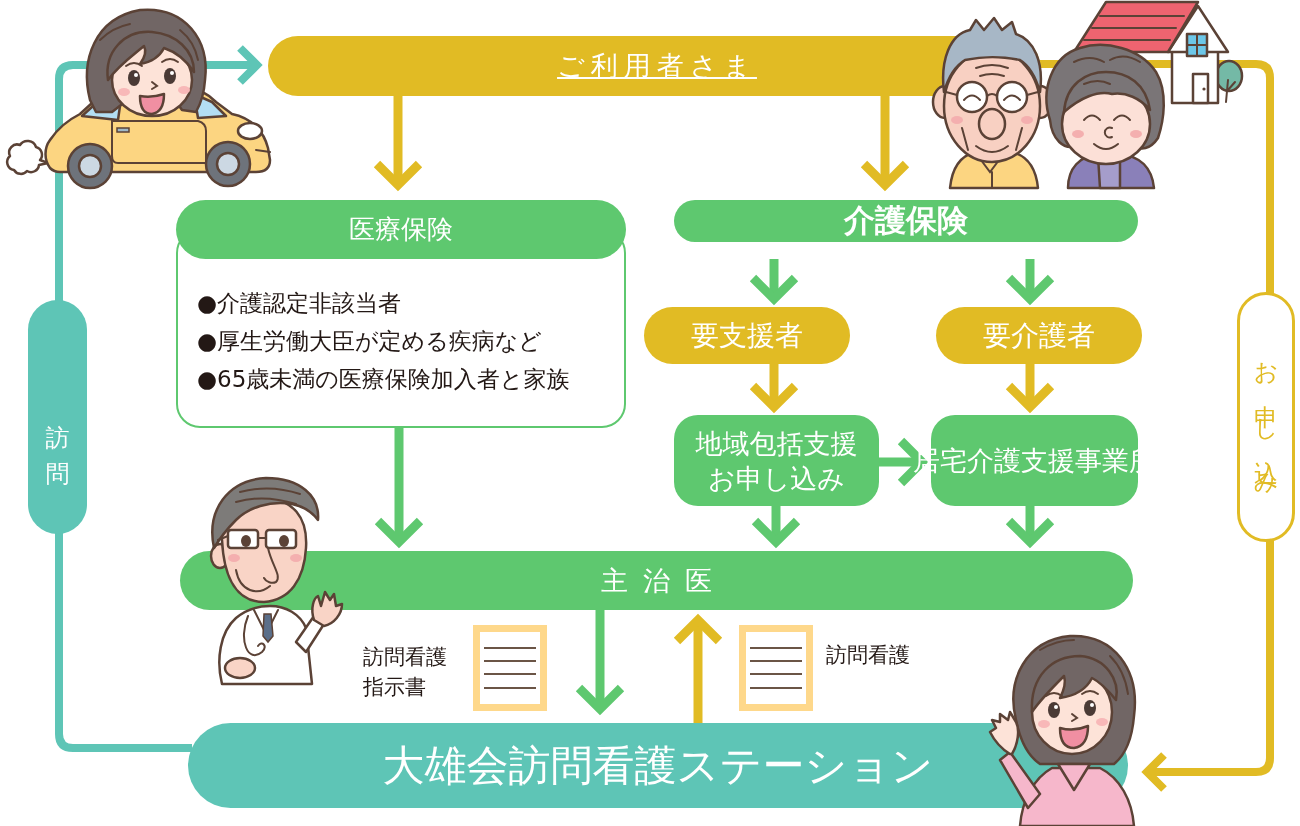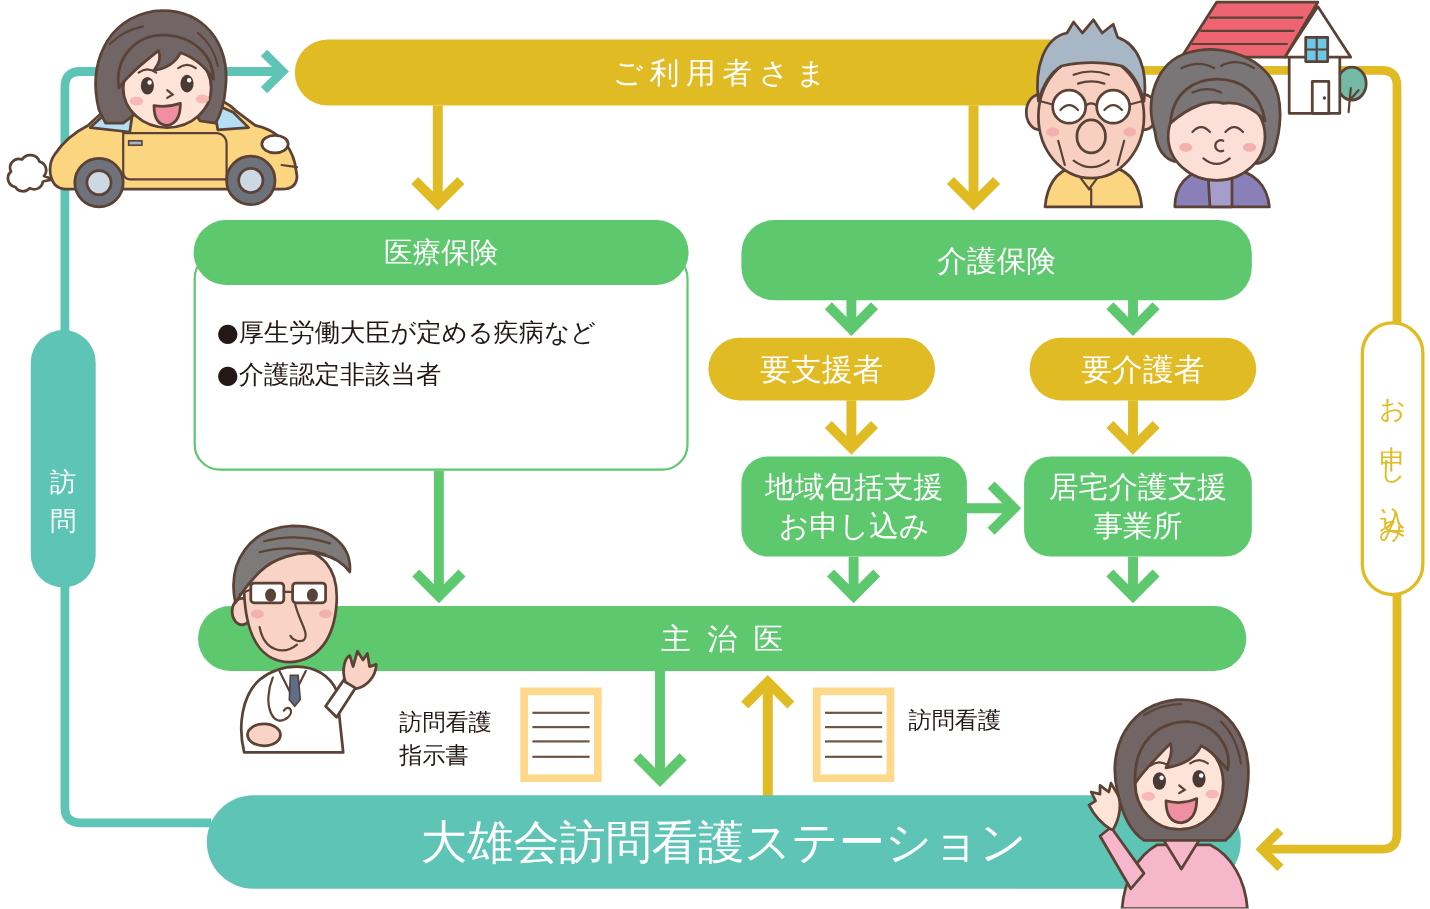--- a/index.html
+++ b/index.html
@@ -12,30 +12,30 @@
        font-family:"DejaVu Sans","Liberation Sans",sans-serif;color:var(--text);}
   .layer{position:absolute;left:0;top:0;width:1300px;height:826px;pointer-events:none;}
   #connectors{z-index:1;}
   #illustrations{z-index:3;}
   .box{position:absolute;z-index:2;display:flex;align-items:center;justify-content:center;
        color:var(--white);box-sizing:border-box;text-align:center;white-space:nowrap;}
   .green{background:var(--green);}
   .yellow{background:var(--yellow);}
   .teal{background:var(--teal);}
 
-  #users-bar{left:268px;top:36px;width:772px;height:60px;border-radius:30px;font-size:27px;letter-spacing:6px;padding-left:6px;}
+  #users-bar{left:268px;top:36px;width:772px;height:60px;border-radius:30px;font-size:27px;letter-spacing:6px;padding-left:6px;text-decoration:underline;}
   #medical-body{left:176px;top:229px;width:450px;height:199px;border:2px solid var(--green);border-radius:24px;background:#fff;}
   #medical-header{left:176px;top:200px;width:450px;height:59px;border-radius:30px;font-size:26px;}
   #medical-list{position:absolute;z-index:2;left:197px;top:284px;font-size:23px;line-height:38px;color:var(--text);white-space:nowrap;}
   #medical-list div{height:38px;}
-  #care-header{left:674px;top:200px;width:464px;height:73px;border-radius:30px;font-size:27px;}
+  #care-header{left:674px;top:200px;width:464px;height:42px;border-radius:30px;font-size:31px;font-weight:bold;}
   #support-needed{left:644px;top:307px;width:206px;height:57px;border-radius:29px;font-size:28px;}
   #care-needed{left:936px;top:307px;width:206px;height:57px;border-radius:29px;font-size:28px;}
   #community-center{left:674px;top:415px;width:205px;height:91px;border-radius:24px;font-size:27px;line-height:35px;flex-direction:column;}
-  #care-office{left:931px;top:415px;width:207px;height:91px;border-radius:24px;font-size:27px;line-height:35px;flex-direction:column;}
+  #care-office{left:931px;top:415px;width:207px;height:91px;border-radius:24px;font-size:27px;line-height:35px;flex-direction:row;}
   #physician-bar{left:180px;top:551px;width:953px;height:59px;border-radius:30px;font-size:27px;letter-spacing:15px;padding-left:15px;align-items:center;}
   #station-bar{left:188px;top:723px;width:940px;height:85px;border-radius:43px;font-size:42px;}
   #visit-pill{left:28px;top:300px;width:59px;height:234px;border-radius:30px;}
   #visit-pill span{writing-mode:vertical-rl;text-orientation:upright;font-size:24px;letter-spacing:38px;padding-top:52px;}
   #apply-pill{left:1237px;top:292px;width:58px;height:250px;border-radius:29px;background:#fff;border:3px solid var(--yellow);color:var(--yellow);}
   #apply-pill span{writing-mode:vertical-rl;text-orientation:upright;font-size:24px;letter-spacing:14px;padding-top:8px;}
 
   .doc{position:absolute;z-index:2;width:74px;height:86px;box-sizing:border-box;border:7px solid var(--doc-border);background:#fff;}
   .doc .ln{position:absolute;left:4px;width:52px;height:2px;background:var(--doc-line);}
   #doc-instructions{left:473px;top:625px;}
@@ -117,22 +117,23 @@
 
 <div id="users-bar" class="box yellow">
   <span>ご利用者さま</span>
 </div>
 
 <div id="medical-body" class="box"></div>
 <div id="medical-header" class="box green">
   <span>医療保険</span>
 </div>
 <div id="medical-list">
+  <div>●介護認定非該当者</div>
   <div>●厚生労働大臣が定める疾病など</div>
-  <div>●介護認定非該当者</div>
+  <div>●65歳未満の医療保険加入者と家族</div>
 </div>
 
 <div id="care-header" class="box green">
   <span>介護保険</span>
 </div>
 <div id="support-needed" class="box yellow">
   <span>要支援者</span>
 </div>
 <div id="care-needed" class="box yellow">
   <span>要介護者</span>

